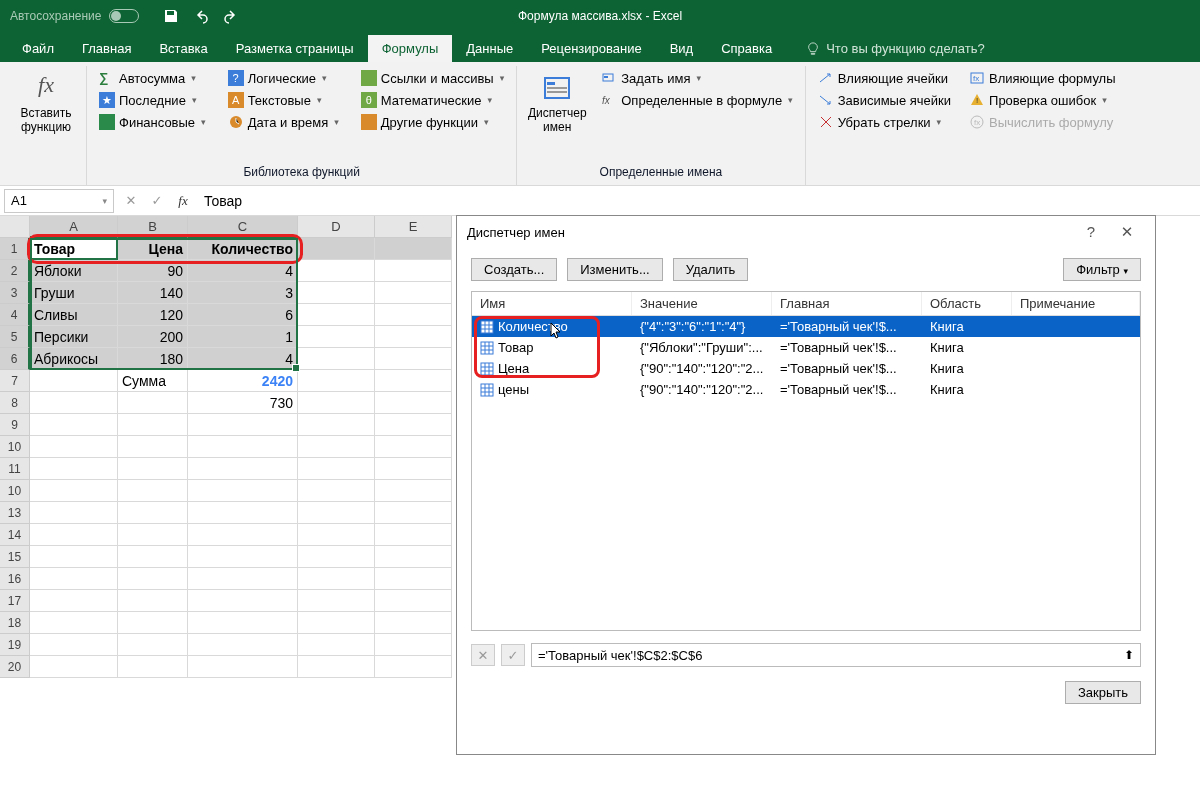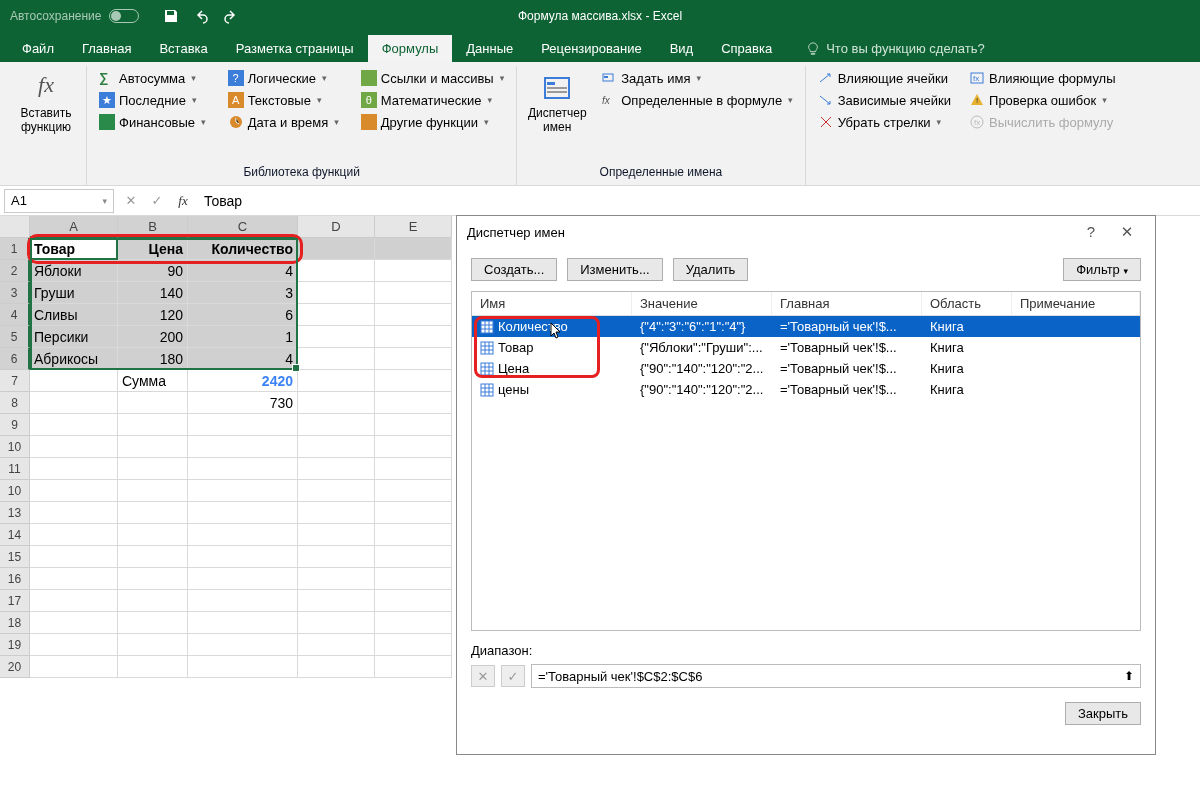--- a/index.html
+++ b/index.html
@@ -554,21 +554,20 @@
           </div>
         </div>
 
       <div class="red-annot2" style="left:2px; top:24px; width:126px; height:62px;"></div>
 
       <svg class="cursor-ptr" style="left:78px; top:30px;" viewBox="0 0 16 18">
           <path fill="#fff" stroke="#000" stroke-width="1" d="M1 1l0 13 3-3 2 5 2-1-2-5 4 0z"></path>
         </svg>
     </div>
     <div class="dlg-footer">
-      <div style="font-size:13px; margin-top:6px;">Диапазон:</div>
       <div class="range-row">
         <div class="gray-btn">✕</div>
         <div class="gray-btn">✓</div>
         <div class="range-input">
           <span>='Товарный чек'!$C$2:$C$6</span>
           <span style="font-size:12px;">⬆</span>
         </div>
       </div>
       <div class="close-row">
         <button class="dlg-btn">Закрыть</button>

